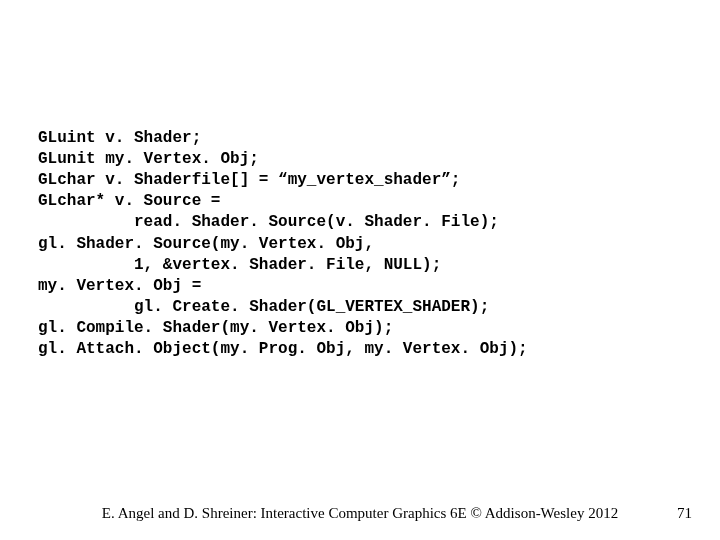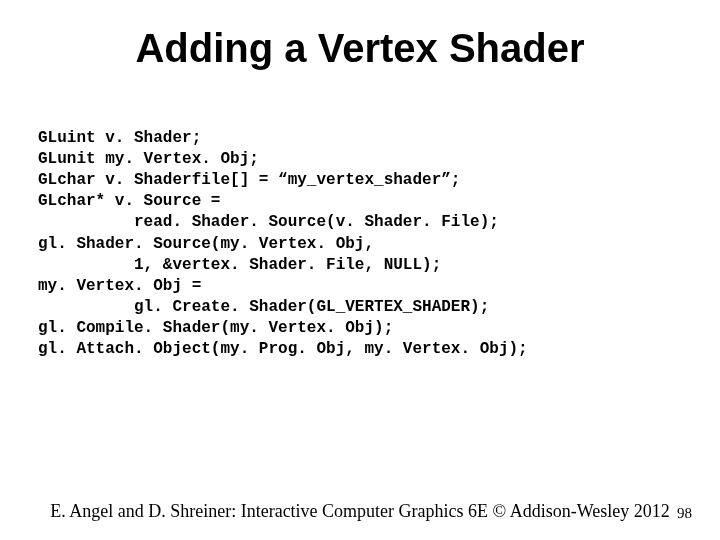--- a/index.html
+++ b/index.html
@@ -46,45 +46,44 @@
     right: 0;
     width: 720px;
   }
   .footer-cite {
     position: absolute;
     left: 0;
     right: 0;
     bottom: 0;
     text-align: center;
     font-family: "Times New Roman", Times, serif;
-    font-size: 18px;
+    font-size: 15px;
     color: #000;
   }
   .footer-num {
     position: absolute;
     right: 28px;
     bottom: 0;
     font-family: "Times New Roman", Times, serif;
     font-size: 15px;
     color: #000;
   }
 </style>
 </head>
 <body>
 
 <div class="slide">
-  <div class="title">Adding a Vertex Shader</div>
   <div class="code">GLuint v. Shader;
 GLunit my. Vertex. Obj;
 GLchar v. Shaderfile[] = “my_vertex_shader”;
 GLchar* v. Source =
           read. Shader. Source(v. Shader. File);
 gl. Shader. Source(my. Vertex. Obj,
           1, &amp;vertex. Shader. File, NULL);
 my. Vertex. Obj =
           gl. Create. Shader(GL_VERTEX_SHADER);
 gl. Compile. Shader(my. Vertex. Obj);
 gl. Attach. Object(my. Prog. Obj, my. Vertex. Obj);</div>
   <div class="footer">
     <div class="footer-cite">E. Angel and D. Shreiner: Interactive Computer Graphics 6E © Addison-Wesley 2012</div>
-    <div class="footer-num">98</div>
+    <div class="footer-num">71</div>
   </div>
 </div>
 
 </body></html>

